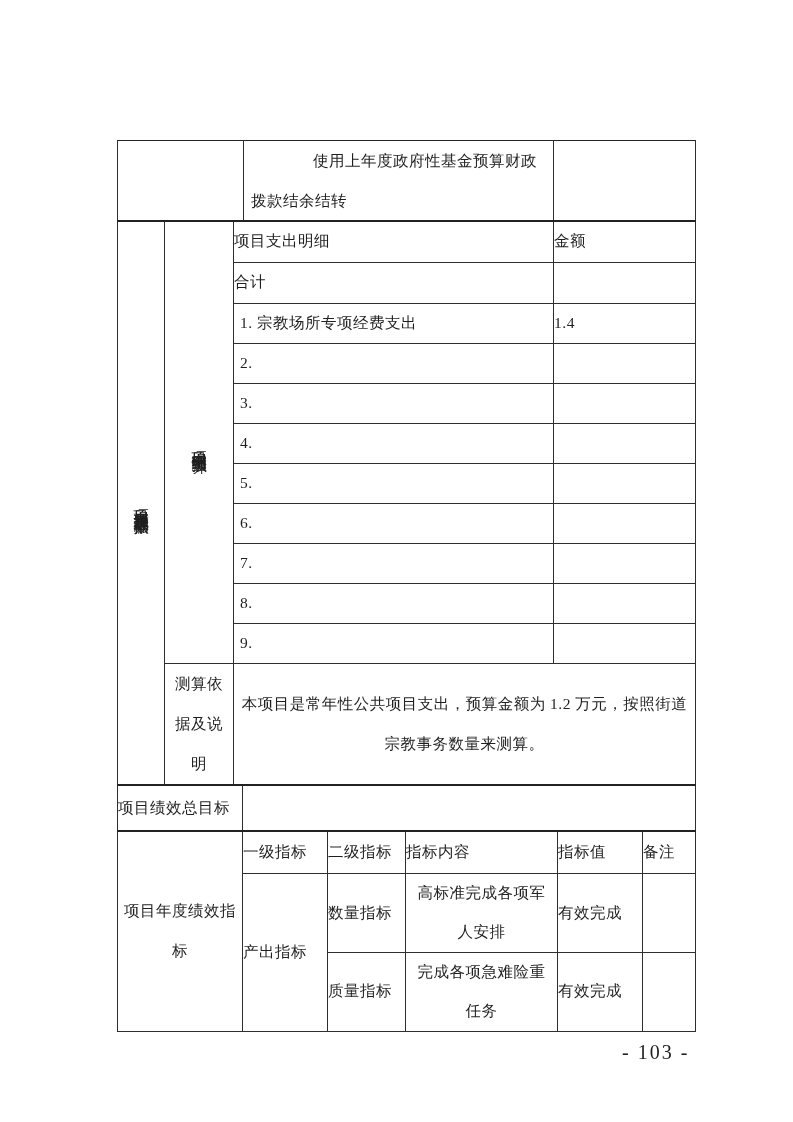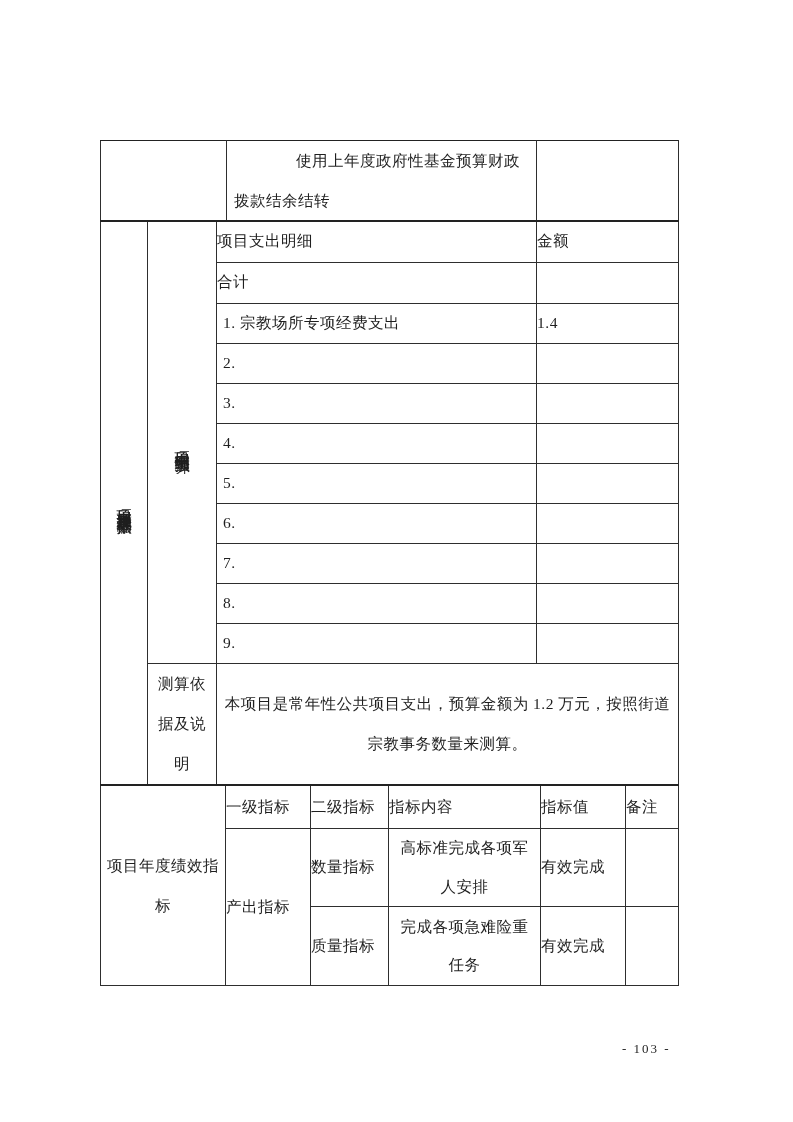--- a/index.html
+++ b/index.html
@@ -3,21 +3,21 @@
 <meta charset="utf-8">
 <style>
   * { margin: 0; padding: 0; box-sizing: border-box; }
   html, body { background: #ffffff; }
   body {
     width: 793px; height: 1122px;
     font-family: "Liberation Serif", "DejaVu Serif", serif;
     color: #1f1f1f;
   }
   .page { position: relative; width: 793px; height: 1122px; background: #ffffff; overflow: hidden; }
-  .table-wrap { position: absolute; left: 100px; top: 140px; width: 578px; }
+  .table-wrap { position: absolute; left: 117px; top: 140px; width: 578px; }
 
   table.doc-table {
     border-collapse: collapse;
     table-layout: fixed;
     width: 578px;
     font-size: 15.5px;
     letter-spacing: 0.5px;
   }
   table.doc-table + table.doc-table { margin-top: -1px; }
   .doc-table td {
@@ -50,21 +50,21 @@
     display: inline-block;
     writing-mode: vertical-lr;
     text-orientation: upright;
     letter-spacing: 1px;
     line-height: 1.2;
   }
 
   .page-number {
     position: absolute;
     left: 622px; top: 1041px;
-    font-size: 13px;
+    font-size: 20px;
     letter-spacing: 2px;
     color: #1f1f1f;
     white-space: pre;
   }
 </style>
 </head>
 <body>
 
 <div class="page">
   <div class="table-wrap">
@@ -142,20 +142,32 @@
         <td class="l">9.</td>
         <td class="c"></td>
       </tr>
       <tr class="rh77">
         <td class="label-wrap">测算依据及说明</td>
         <td class="basis-para" colspan="2">本项目是常年性公共项目支出，预算金额为 1.2 万元，按照街道宗教事务数量来测算。</td>
       </tr>
     </tbody>
       </table>
 
+    <table class="doc-table">
+      <colgroup>
+          <col style="width:125px">
+          <col style="width:453px">
+        </colgroup>
+      <tbody>
+          <tr class="rh45 thick">
+        <td class="c">项目绩效总目标</td>
+        <td class="c"></td>
+      </tr>
+    </tbody>
+      </table>
 
     <table class="doc-table">
       <colgroup>
           <col style="width:125px">
           <col style="width:85px">
           <col style="width:78px">
           <col style="width:152px">
           <col style="width:85px">
           <col style="width:53px">
         </colgroup>

